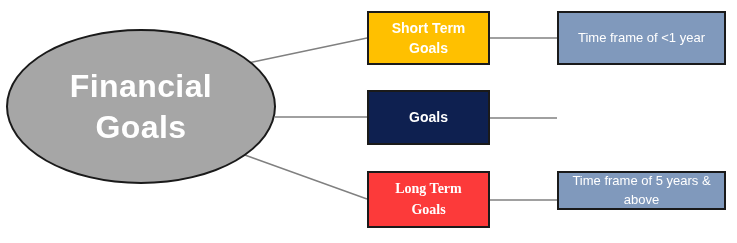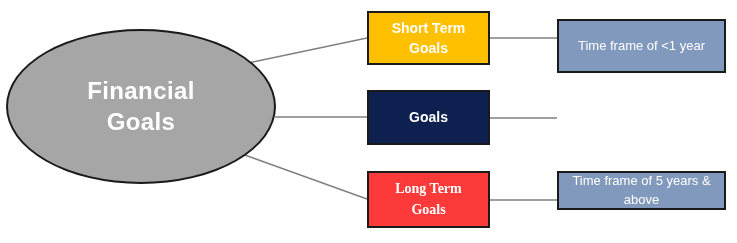--- a/index.html
+++ b/index.html
@@ -38,21 +38,21 @@
     box-sizing: border-box;
     display: flex;
     flex-direction: column;
     align-items: center;
     justify-content: center;
     z-index: 3;
   }
   .root-line {
     color: #ffffff;
     font-weight: bold;
-    font-size: 24px;
+    font-size: 32px;
     line-height: 1.28;
     letter-spacing: 0.4px;
     text-align: center;
     white-space: nowrap;
   }
 
   
   .cat-node {
     position: absolute;
     left: 367px;
@@ -89,21 +89,21 @@
     justify-content: center;
     padding: 0 8px;
     z-index: 3;
   }
   .tf-label {
     color: #ffffff;
     font-size: 13px;
     line-height: 1.42;
     text-align: center;
   }
-  #tf-0 { top: 11px;  height: 54px; border: 2.5px solid #1A1A1A; margin-top: 8px; }
+  #tf-0 { top: 11px;  height: 54px; border: 2.5px solid #1A1A1A; }
   #tf-1 { top: 93px;  height: 50px; border: 1.5px solid #5A6B85; }
   #tf-2 { top: 171px; height: 39px; border: 2.5px solid #1A1A1A; }
 </style>
 </head>
 <body>
 
 <div id="canvas">
 
   <svg id="connectors" viewBox="0 0 737 243" width="737" height="243">
 

